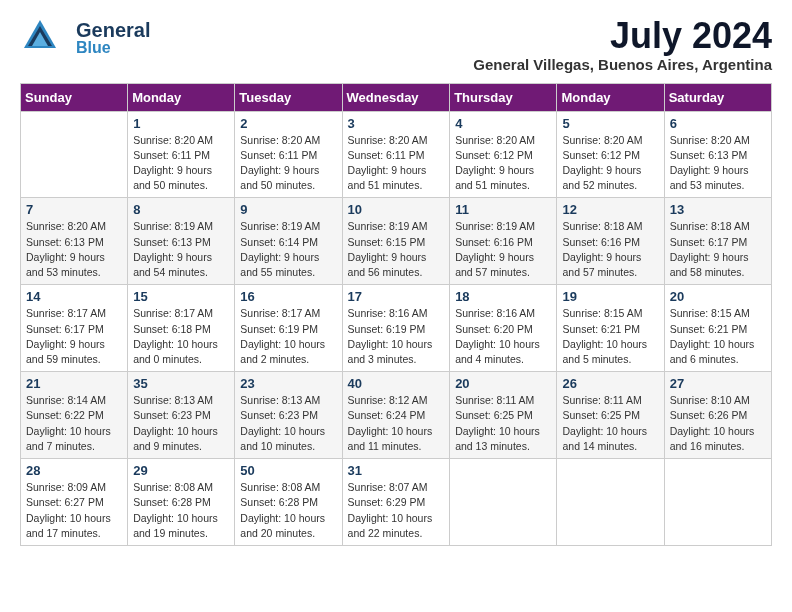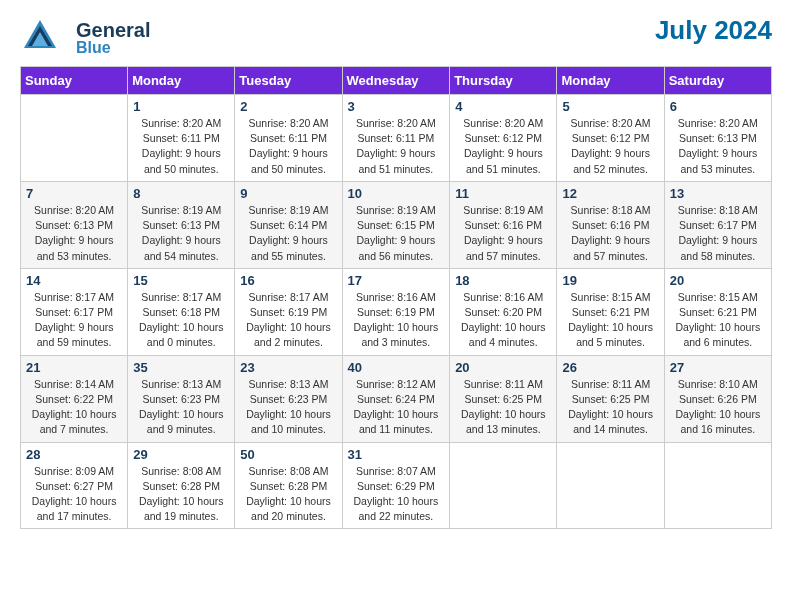--- a/index.html
+++ b/index.html
@@ -13,37 +13,37 @@
     .header-area {
       display: flex;
       justify-content: space-between;
       align-items: flex-start;
       margin-bottom: 10px;
     }
     .title-area {
       text-align: right;
     }
     .main-title {
-      font-size: 26px;
-      font-weight: bold;
-      color: #0369a1;
+      font-size: 36px;
+      font-weight: bold;
+      color: #0f172a;
       line-height: 1.1;
     }
     .subtitle {
       font-size: 15px;
       color: #333;
       font-weight: bold;
     }
     .calendar {
       width: 100%;
       border-collapse: collapse;
       font-size: 11px;
     }
     .calendar thead tr th {
-      background: #6d28d9;
+      background: #701a75;
       color: #fff;
       font-weight: bold;
       font-size: 13px;
       padding: 6px 4px;
       text-align: left;
       border: 1px solid #ccc;
     }
     .calendar tbody tr td {
       border: 1px solid #ccc;
       vertical-align: top;
@@ -59,21 +59,20 @@
       font-weight: bold;
       font-size: 13px;
       color: #1a3a5c;
       display: block;
       margin-bottom: 2px;
     }
     .day-detail {
       color: #333;
       font-size: 10.5px;
       line-height: 1.45;
-      text-align: center;
     }
     .empty-cell {
       background: #fff !important;
     }
     
     .logo-wrap {
       display: flex;
       align-items: flex-end;
       gap: 16px;
     }
@@ -107,20 +106,21 @@
       <polygon points="20,10 32,30 8,30" fill="#1a3a5c"></polygon>
       <polygon points="20,16 28,30 12,30" fill="#5baee0"></polygon>
     </svg>
     <div class="logo-words">
       <span class="logo-general">General</span>
       <span class="logo-blue">Blue</span>
     </div>
   </div>
   <div class="title-area">
     <div class="main-title">July 2024</div>
+    <div class="subtitle">General Villegas, Buenos Aires, Argentina</div>
   </div>
 </div>
 
 <table class="calendar">
   <thead>
     <tr>
     <th>Sunday</th>
         <th>Monday</th>
         <th>Tuesday</th>
         <th>Wednesday</th>

